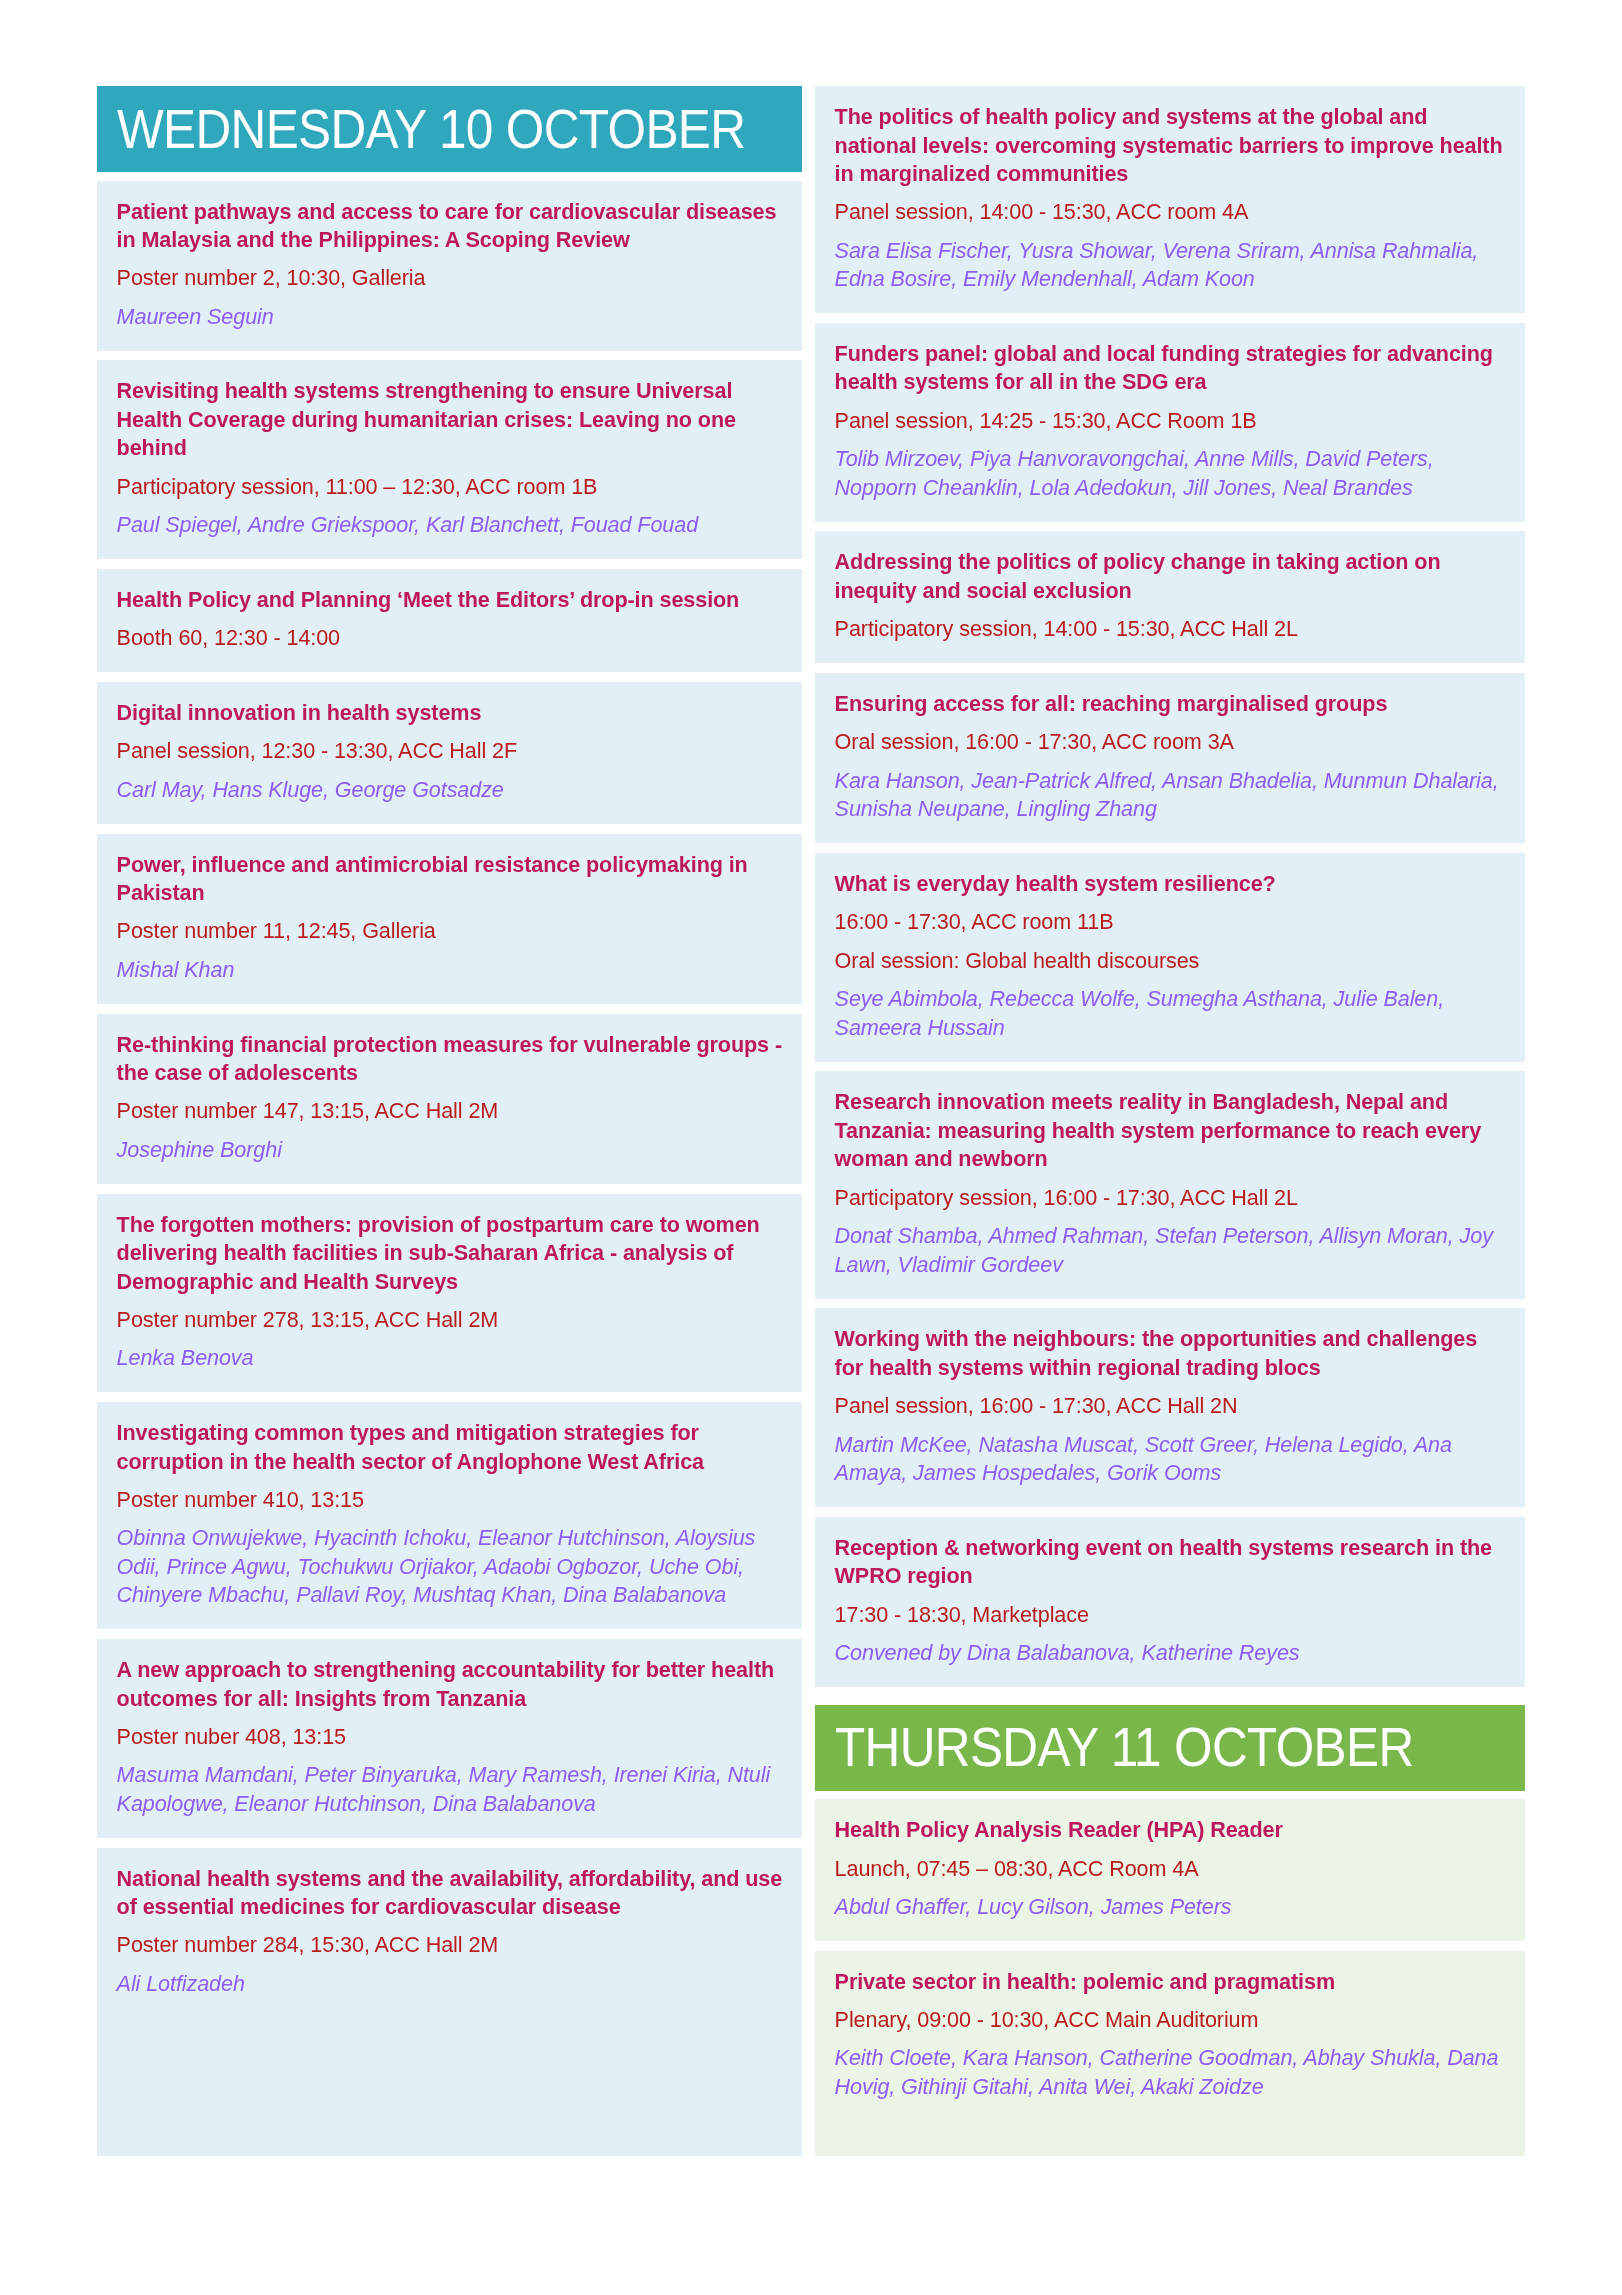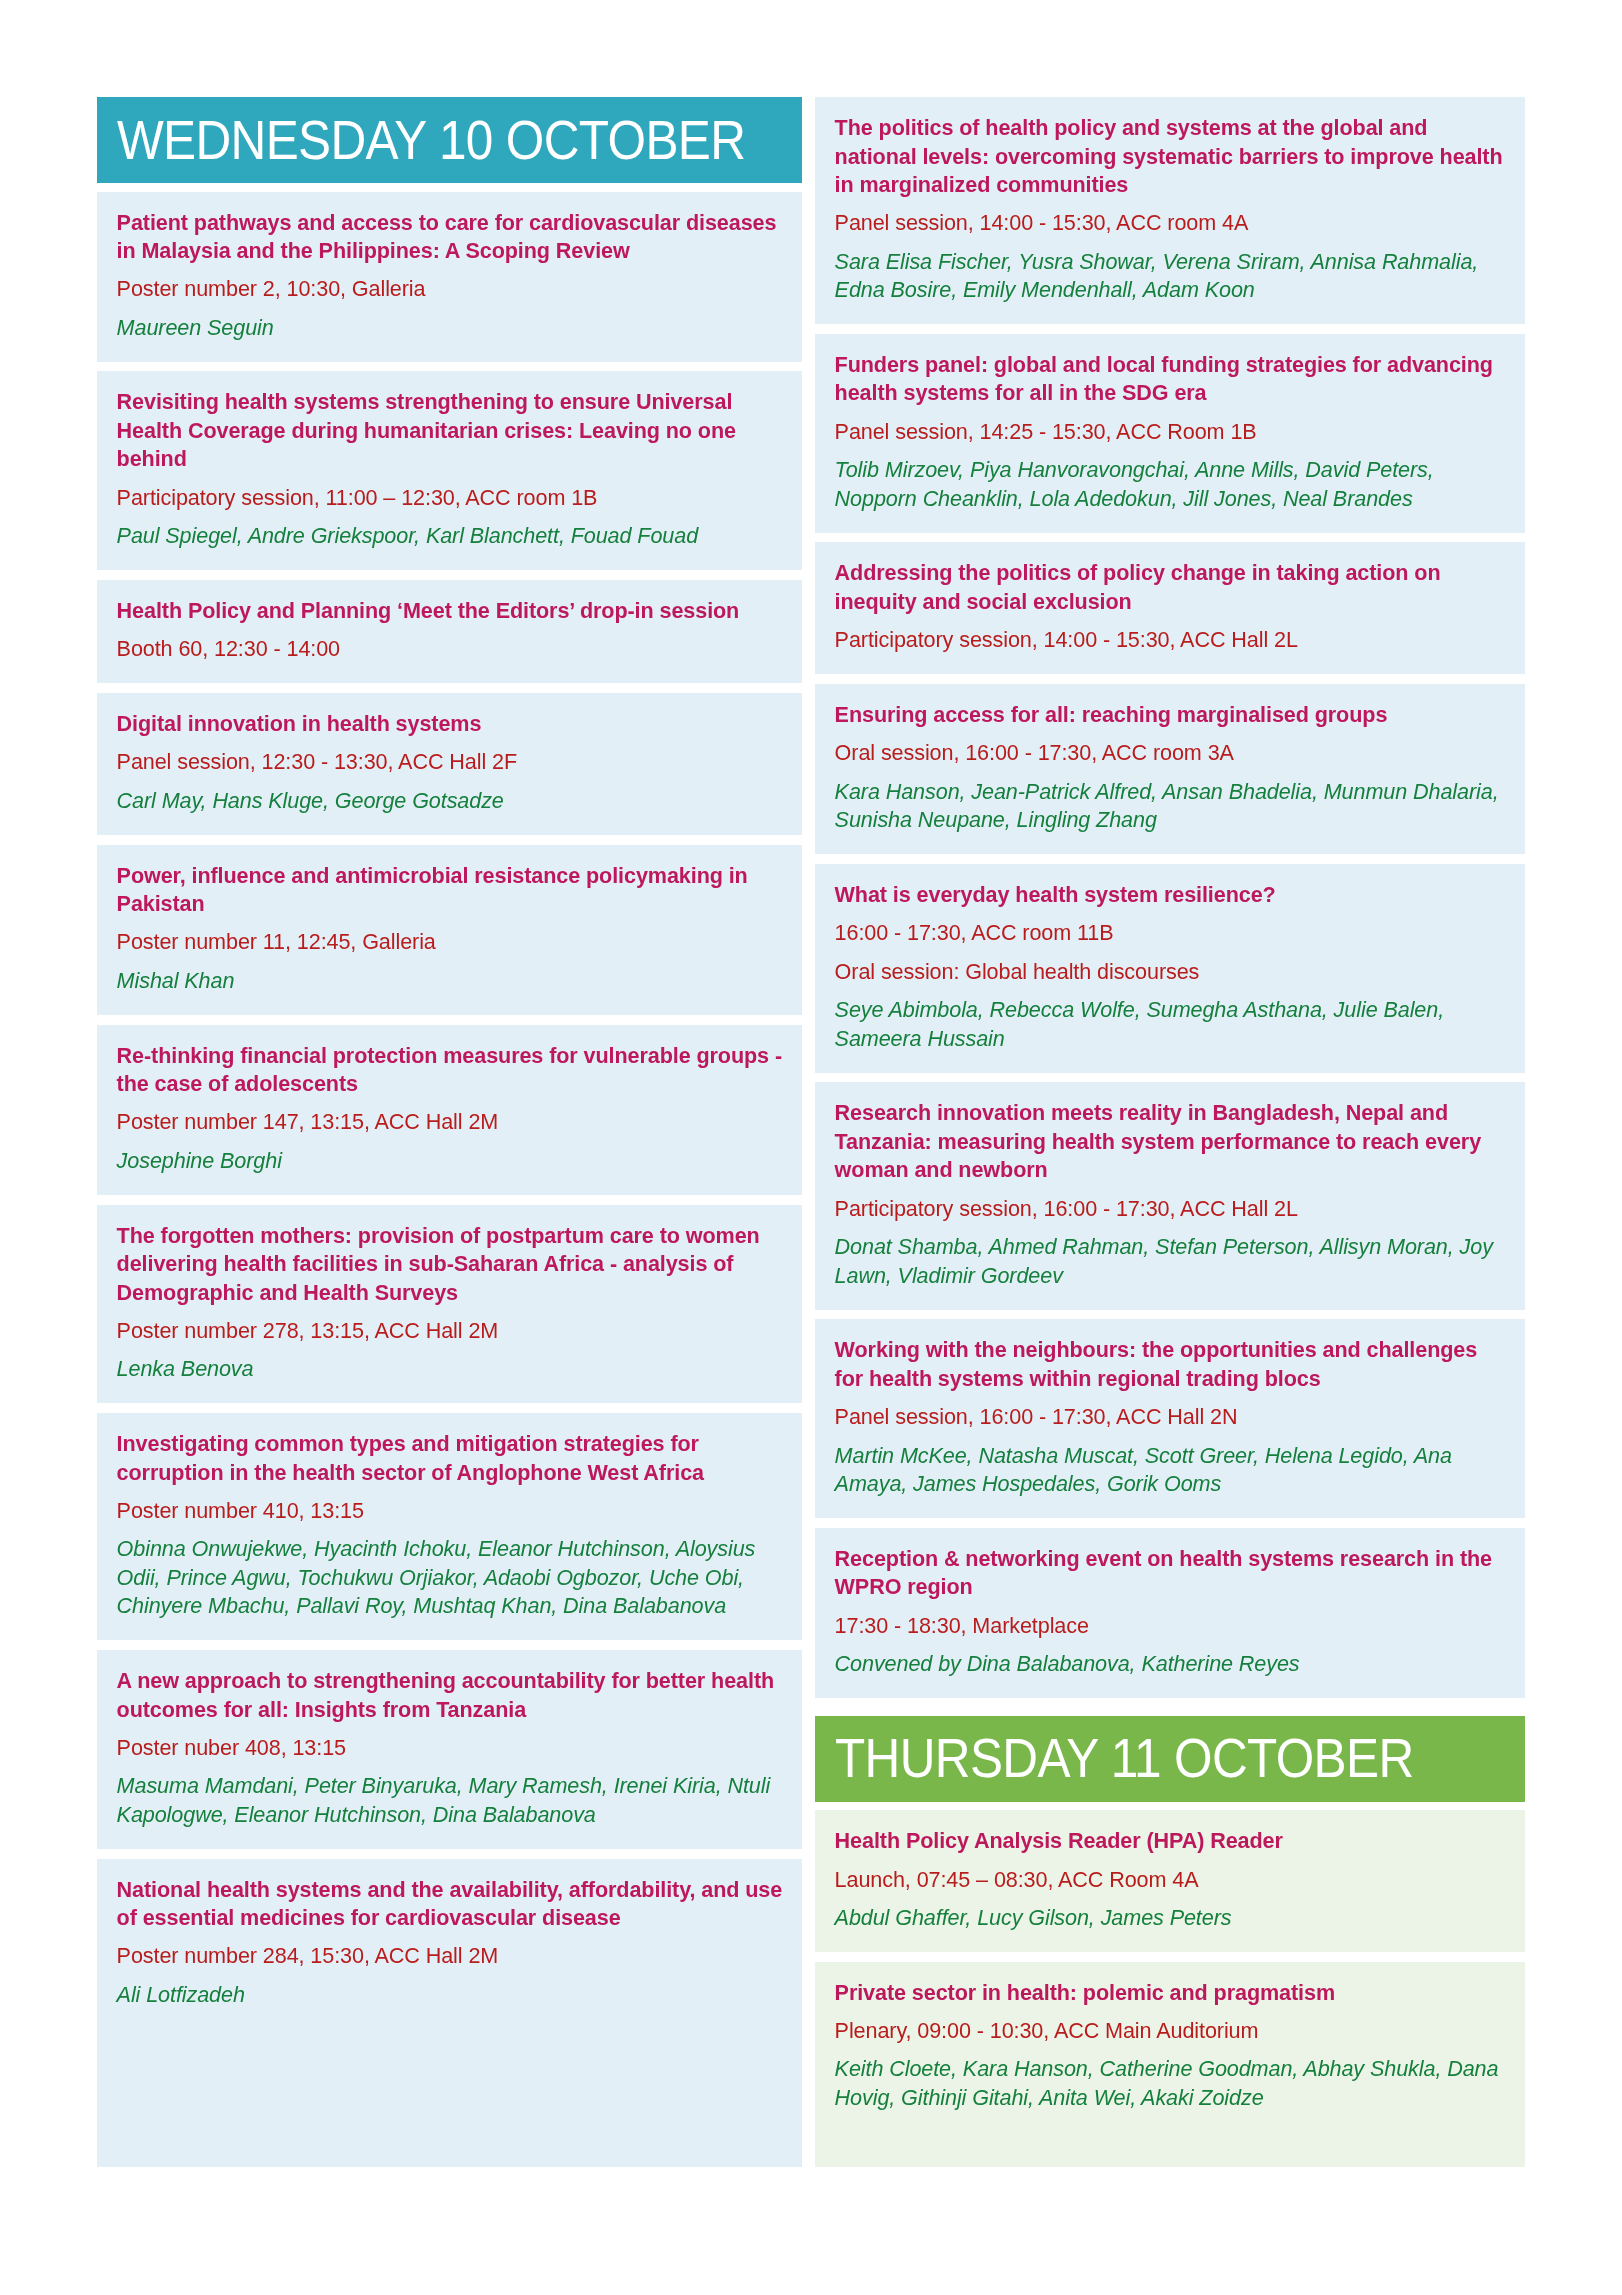--- a/index.html
+++ b/index.html
@@ -5,21 +5,21 @@
   html,body{margin:0;padding:0;}
   body{
     width:1623px;height:2295px;
     background:#ffffff;
     font-family:"Liberation Sans", sans-serif;
     color:#141414;
     position:relative;
   }
   .page{
     position:absolute;
-    left:97px;top:97px;
+    left:97px;top:86px;
     width:1428px;
     display:flex;
   }
   .col{
     display:flex;
     flex-direction:column;
     min-height:2074px;
   }
   .col-left{width:705px;margin-right:13px;}
   .col-right{width:711px;}
@@ -69,21 +69,21 @@
     line-height:1.32;
     letter-spacing:-0.1px;
     color:#b91c1c;
   }
   .speakers{
     margin:9.8px 0 0 0;
     font-size:21.6px;
     font-style:italic;
     line-height:1.32;
     letter-spacing:-0.1px;
-    color:#15803d;
+    color:#8b5cf6;
   }
 </style>
 </head>
 <body>
 
 <div class="page">
 
   <div class="col col-left">
 
     <div class="day-header hdr-teal">

